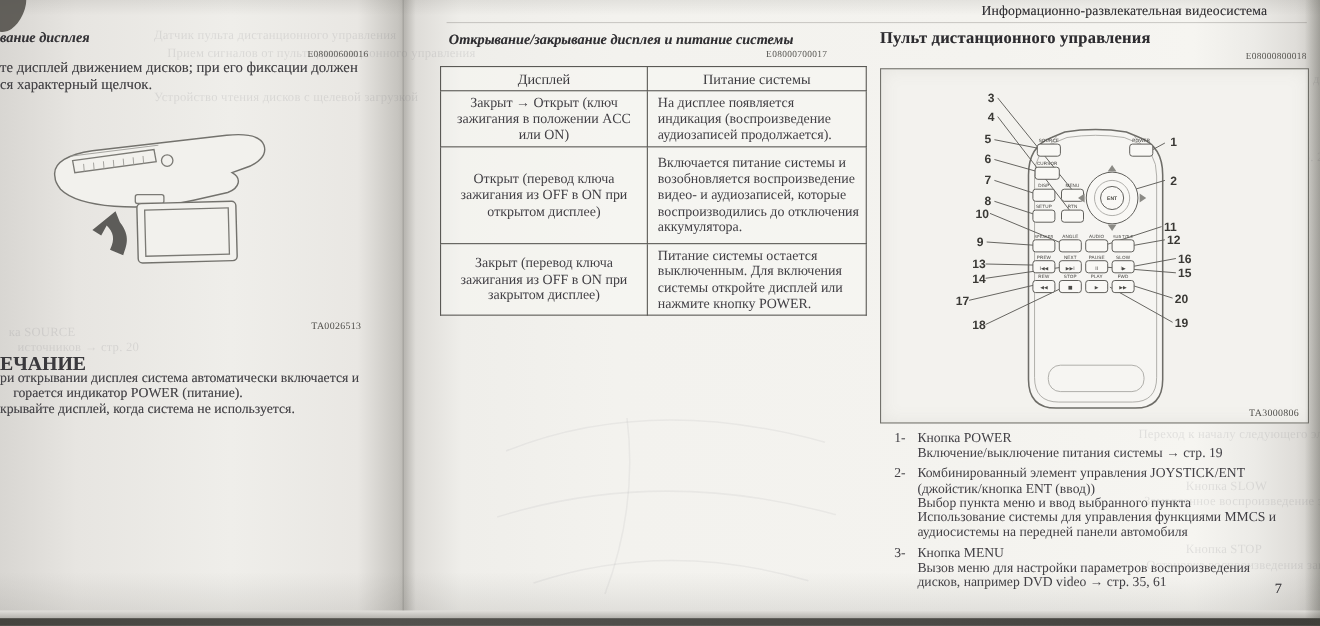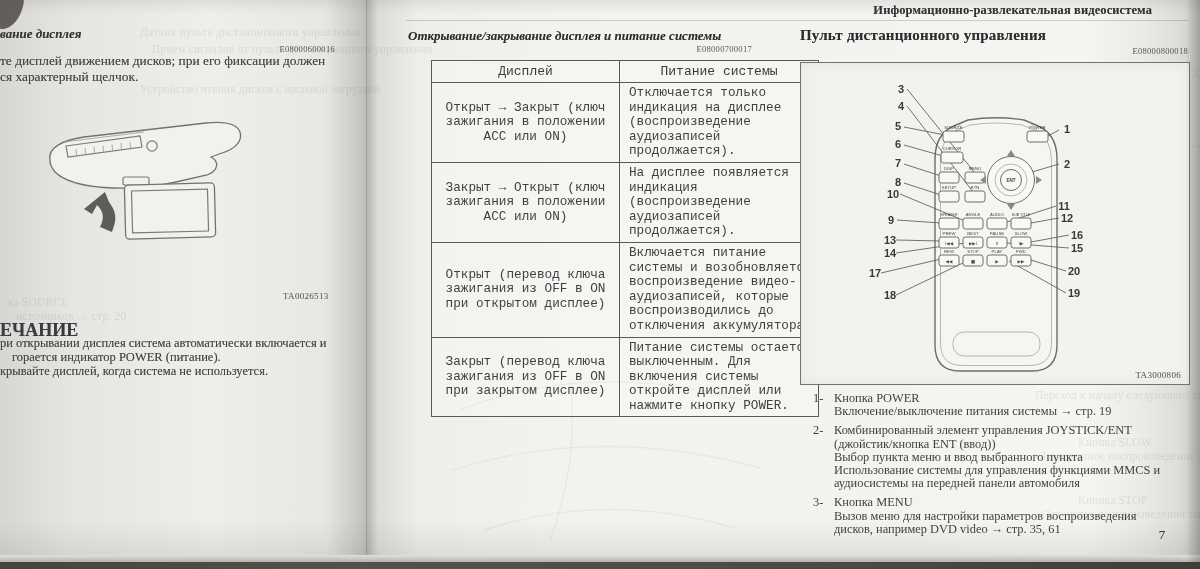--- a/index.html
+++ b/index.html
@@ -30,30 +30,30 @@
   .lp-code, .mid-code, .rt-code { font-size:8.5px; letter-spacing:.3px; color:#575652; }
   .lp-code { left:120px; top:44px; width:215px; text-align:right; }
   .lp-line { position:absolute; left:0; font-size:13.4px; color:#434246; white-space:nowrap; }
   .fig-label { font-size:9px; color:#504f4b; letter-spacing:.3px; }
   .lp-note-h { left:0; top:320px; font-weight:bold; font-size:18px; color:#3a393d; }
   .lp-note-line { position:absolute; left:0; font-size:12.5px; color:#454449; white-space:nowrap; }
 
   
   .mid-title { left:408px; top:28px; font:italic bold 13px "Liberation Serif", serif; color:#2f2e32; white-space:nowrap; }
   .mid-code { left:408px; top:44px; width:344px; text-align:right; }
-  .ptable { position:absolute; left:431px; top:60px; width:387px; border-collapse:collapse; table-layout:fixed; background:rgba(249,248,245,.45); border:1.6px solid #504f4b;font-family:Liberation Mono, monospace; }
+  .ptable { position:absolute; left:400px; top:60px; width:387px; border-collapse:collapse; table-layout:fixed; background:rgba(249,248,245,.45); border:1.6px solid #504f4b; }
   .ptable th, .ptable td { border:1px solid #5a5955; font-weight:normal; }
   .ptable th { height:22px; font-size:13px; text-align:center; color:#3b3a3e; }
   .ptable td { font-size:12.7px; line-height:14.6px; color:#413f44; vertical-align:middle; }
   .ptable td.dcol { text-align:center; padding:2px 12px; }
   .ptable td.pcol { padding:3px 6px 3px 9px; }
   tr.h1 td { height:46px; } tr.h2 td { height:46px; } tr.h3 td { height:88px; } tr.h4 td { height:62px; }
 
   
-  .run-head { left:760px; top:3px; width:392px; text-align:right; font-weight:bold; font-size:12.5px; color:#333236; letter-spacing:.1px; }
+  .run-head { left:760px; top:3px; width:392px; text-align:right; font-weight:normal; font-size:12.5px; color:#333236; letter-spacing:.1px; }
   .rt-title { left:800px; top:27px; font-weight:bold; font-size:15px; color:#2d2c30; letter-spacing:.2px; }
   .rt-code { left:800px; top:46px; width:388px; text-align:right; }
   .fig-box { left:800px; top:62px; width:390px; height:323px; border:1.3px solid #73726c; background:#f3f2ee; box-shadow:inset 0 0 16px rgba(118,116,108,.10); }
   .fig-box .fig-label { position:absolute; right:8px; bottom:4px; }
 
   .items { left:800px; top:392px; width:392px; }
   .item { position:relative; padding-left:34px; margin-bottom:6px; font-size:12.4px; line-height:13.2px; color:#413f44; }
   .item .inum { position:absolute; left:13px; top:0; }
   .item .ititle { }
   .page-num { left:1152px; top:527px; width:20px; text-align:center; font-size:13px; color:#3c3b3f; }
@@ -144,24 +144,20 @@
 <table class="ptable">
   <colgroup>
       <col style="width:188px">
       <col style="width:199px">
     </colgroup>
   <tbody>
       <tr>
     <th>Дисплей</th>
     <th>Питание системы</th>
   </tr>
-  <tr class="h1">
-    <td class="dcol">Открыт → Закрыт (ключ зажигания в положении ACC или ON)</td>
-    <td class="pcol">Отключается только индикация на дисплее (воспроизведение аудиозаписей продолжается).</td>
-  </tr>
   <tr class="h2">
     <td class="dcol">Закрыт → Открыт (ключ зажигания в положении ACC или ON)</td>
     <td class="pcol">На дисплее появляется индикация (воспроизведение аудиозаписей продолжается).</td>
   </tr>
   <tr class="h3">
     <td class="dcol">Открыт (перевод ключа зажигания из OFF в ON при открытом дисплее)</td>
     <td class="pcol">Включается питание системы и возобновляется воспроизведение видео- и аудиозаписей, которые воспроизводились до отключения аккумулятора.</td>
   </tr>
   <tr class="h4">
     <td class="dcol">Закрыт (перевод ключа зажигания из OFF в ON при закрытом дисплее)</td>

